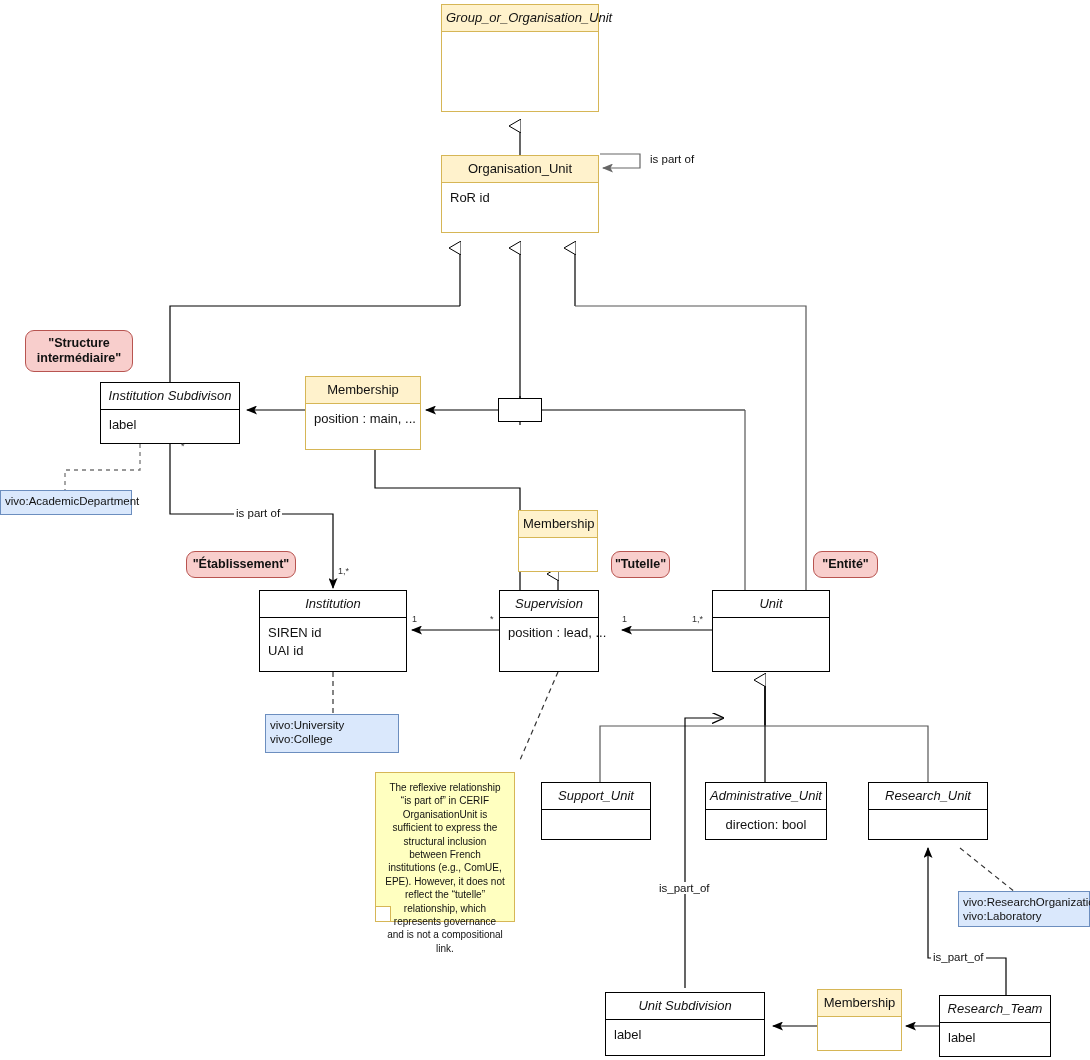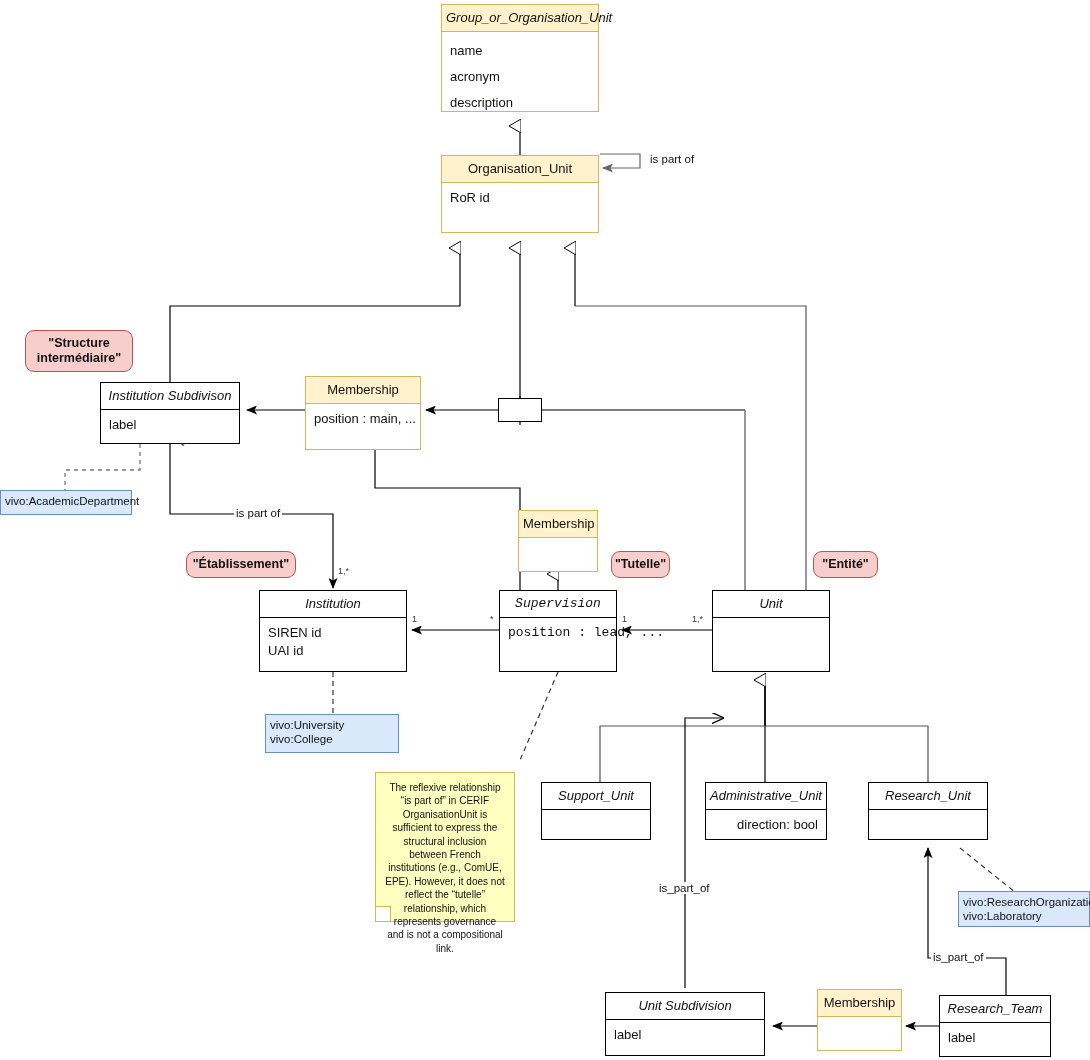--- a/index.html
+++ b/index.html
@@ -106,25 +106,20 @@
     </g>
     <g stroke="#333" stroke-width="1.2" fill="none" stroke-dasharray="5,4">
       <path d="M333,672 L333,714"></path>
       <path d="M558,672 L520,760"></path>
       <path d="M960,848 L1015,892"></path>
     </g>
   </svg>
 
   <div class="uml yellow" style="left:441px;top:4px;width:158px;height:108px;">
     <div class="hdr italic">Group_or_Organisation_Unit</div>
-    <div class="body" style="line-height:26px;">
-      <div class="attr">name</div>
-      <div class="attr">acronym</div>
-      <div class="attr">description</div>
-    </div>
   </div>
 
   <div class="uml yellow" style="left:441px;top:155px;width:158px;height:78px;">
     <div class="hdr">Organisation_Unit</div>
     <div class="body">
       <div class="attr">RoR id</div>
     </div>
   </div>
 
   <div class="uml" style="left:100px;top:382px;width:140px;height:62px;">
@@ -149,39 +144,39 @@
   </div>
 
   <div class="uml" style="left:259px;top:590px;width:148px;height:82px;">
     <div class="hdr italic">Institution</div>
     <div class="body">
       <div class="attr">SIREN id</div>
       <div class="attr">UAI id</div>
     </div>
   </div>
 
-  <div class="uml" style="left:499px;top:590px;width:118px;height:82px;font-family:Liberation Mono, monospace;">
+  <div class="uml" style="left:499px;top:590px;width:100px;height:82px;">
     <div class="hdr italic">Supervision</div>
     <div class="body">
       <div class="attr">position : lead, ...</div>
     </div>
   </div>
 
   <div class="uml" style="left:712px;top:590px;width:118px;height:82px;">
     <div class="hdr italic">Unit</div>
   </div>
 
   <div class="uml" style="left:541px;top:782px;width:110px;height:58px;">
     <div class="hdr italic">Support_Unit</div>
     <div class="body"></div>
   </div>
 
   <div class="uml" style="left:705px;top:782px;width:122px;height:58px;">
     <div class="hdr italic">Administrative_Unit</div>
-    <div class="body" style="text-align:right;">
+    <div class="body" style="text-align:center;">
       <div class="attr">direction: bool</div>
     </div>
   </div>
 
   <div class="uml" style="left:868px;top:782px;width:120px;height:58px;">
     <div class="hdr italic">Research_Unit</div>
     <div class="body"></div>
   </div>
 
   <div class="uml" style="left:605px;top:992px;width:160px;height:64px;">

